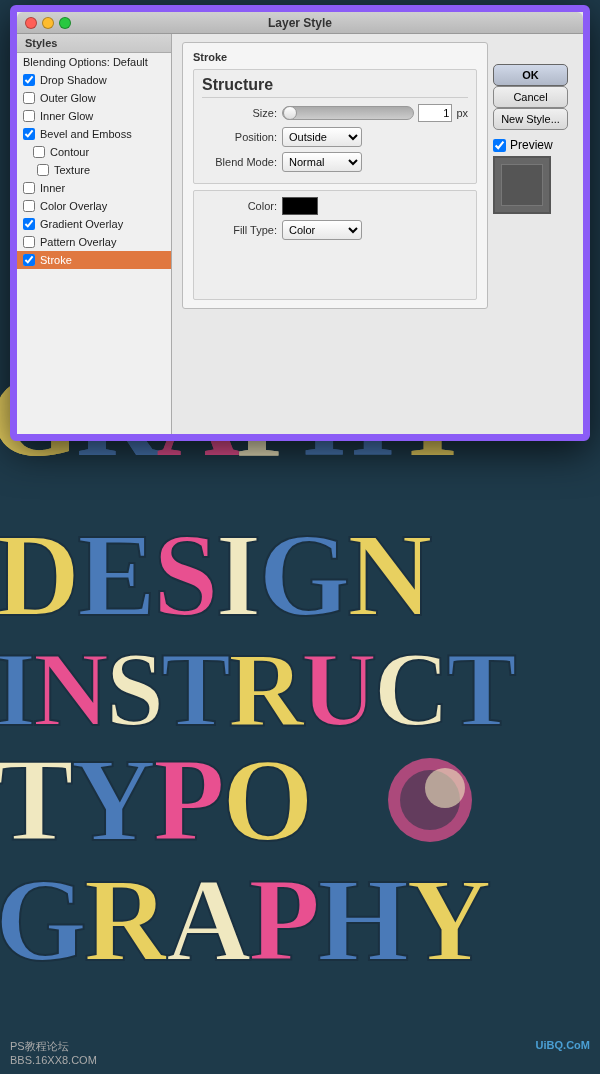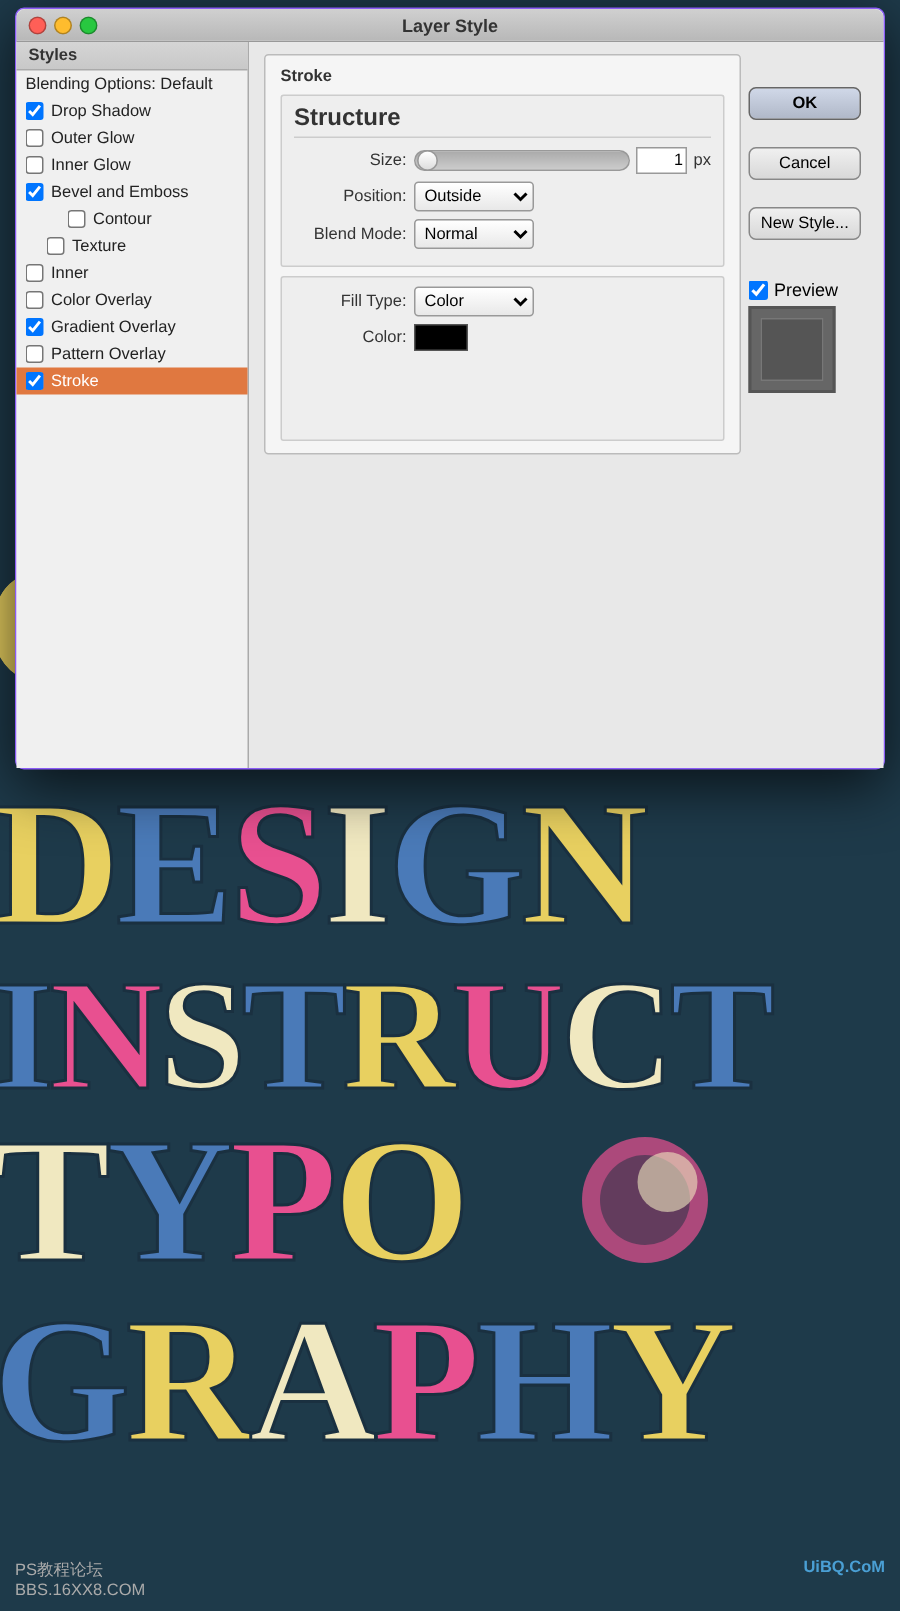--- a/index.html
+++ b/index.html
@@ -22,21 +22,21 @@
       background: #1e3a4a;
     }
 
     
     .layer-style-dialog {
       position: absolute;
       top: 5px;
       left: 10px;
       width: 580px;
       background: #e8e8e8;
-      border: 1px solid #8b5cf6;
+      border: 7px solid #8b5cf6;
       border-radius: 6px;
       box-shadow: 0 10px 40px rgba(0,0,0,0.7);
     }
 
     .dialog-titlebar {
       background: linear-gradient(to bottom, #d0d0d0, #b8b8b8);
       border-radius: 6px 6px 0 0;
       height: 22px;
       display: flex;
       align-items: center;
@@ -64,21 +64,21 @@
     .btn-max { background: #28c840; }
 
     .dialog-title {
       font-size: 12px;
       font-weight: bold;
       color: #333;
     }
 
     .dialog-body {
       display: flex;
-      height: 484px;
+      height: 400px;
     }
 
     
     .styles-panel {
       width: 155px;
       border-right: 1px solid #aaa;
       background: #f0f0f0;
       flex-shrink: 0;
     }
 
@@ -225,21 +225,21 @@
       cursor: pointer;
     }
 
     
     .action-buttons {
       position: absolute;
       right: 15px;
       top: 30px;
       display: flex;
       flex-direction: column;
-      gap: 18px;
+      gap: 0;
     }
 
     .action-btn {
       width: 75px;
       height: 22px;
       font-size: 11px;
       border-radius: 5px;
       border: 1px solid #888;
       cursor: pointer;
       display: flex;
@@ -371,21 +371,21 @@
         <span>Outer Glow</span>
       </div>
       <div class="style-item">
         <input type="checkbox" style="">
         <span>Inner Glow</span>
       </div>
       <div class="style-item">
         <input type="checkbox" checked="" style="">
         <span>Bevel and Emboss</span>
       </div>
-      <div class="style-item" style="padding-left: 34px;">
+      <div class="style-item" style="padding-left: 16px;">
         <input type="checkbox" style="">
         <span>Contour</span>
       </div>
       <div class="style-item" style="padding-left: 20px;">
         <input type="checkbox" style="">
         <span>Texture</span>
       </div>
       <div class="style-item">
         <input type="checkbox" style="">
         <span>Inner</span>
@@ -446,34 +446,34 @@
                 <option>Overlay</option>
               </select>
             </div>
           </div>
 
         </div>
 
         <div style="border: 1px solid #ccc; padding: 6px 8px; background: #eeeeee; border-radius: 2px; margin-top: 6px; min-height: 110px;">
 
           <div class="form-row">
+            <span class="form-label">Color:</span>
+            <div class="color-swatch" style="background: #000;"></div>
+          </div>
+
+          <div class="form-row">
             <span class="form-label">Fill Type:</span>
             <div class="select-wrapper">
               <select class="styled-select">
                 <option>Color</option>
                 <option>Gradient</option>
                 <option>Pattern</option>
               </select>
             </div>
           </div>
-
-          <div class="form-row">
-            <span class="form-label">Color:</span>
-            <div class="color-swatch" style="background: #000;"></div>
-          </div>
         </div>
 
       </div>
 
       <div class="action-buttons">
         <button class="action-btn primary">OK</button>
         <button class="action-btn default">Cancel</button>
         <button class="action-btn default">New Style...</button>
 
         <div class="preview-section">

